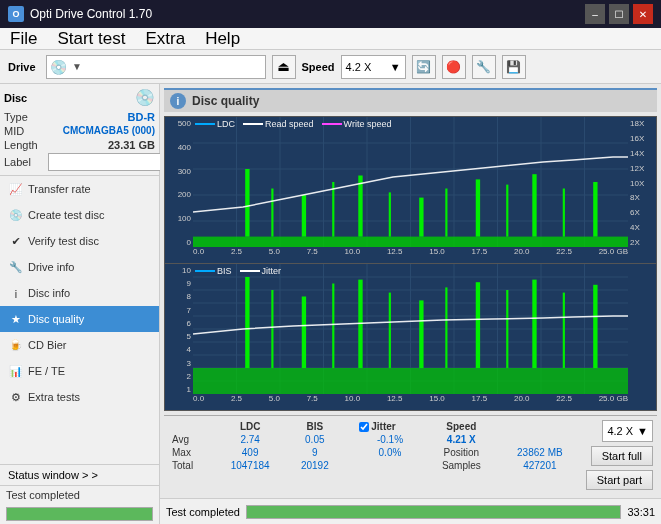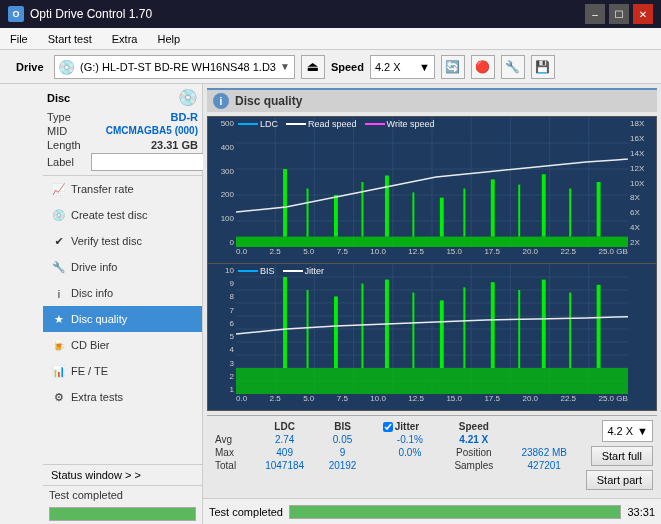--- a/index.html
+++ b/index.html
@@ -23,28 +23,28 @@
 
     .menubar {
       background: #f5f5f5;
       border-bottom: 1px solid #ccc;
       display: flex;
       align-items: center;
       padding: 2px 4px;
       height: 22px;
       gap: 8px;
     }
-    .menubar-item { padding: 2px 6px; cursor: pointer; font-size: 11px; }
+    .menubar-item { padding: 2px 6px; cursor: pointer; font-size: 17px; }
 
     .toolbar {
       background: #f0f0f0;
       border-bottom: 1px solid #ccc;
       display: flex;
       align-items: center;
-      padding: 3px 16px;
+      padding: 3px 8px;
       height: 34px;
       gap: 6px;
     }
     .toolbar-label { font-size: 11px; font-weight: bold; margin-right: 4px; }
     .drive-select {
       display: flex;
       align-items: center;
       border: 1px solid #aaa;
       background: white;
       padding: 2px 4px;
@@ -56,21 +56,20 @@
     .drive-select-text { font-size: 11px; flex: 1; }
     .drive-select-arrow { font-size: 10px; color: #555; }
     .eject-btn { border: 1px solid #aaa; background: #f5f5f5; width: 24px; height: 24px; cursor: pointer; display: flex; align-items: center; justify-content: center; }
     .speed-label { font-size: 11px; font-weight: bold; }
     .speed-select { border: 1px solid #aaa; background: white; padding: 2px 4px; height: 24px; font-size: 11px; width: 70px; }
     .toolbar-icon-btn { border: 1px solid #aaa; background: #f5f5f5; width: 24px; height: 24px; cursor: pointer; display: flex; align-items: center; justify-content: center; font-size: 12px; }
 
     .main-area {
       display: flex;
       height: calc(524px - 84px);
-      padding-left: 43px;
     }
 
     .sidebar {
       width: 160px;
       background: #f0f0f0;
       border-right: 1px solid #ccc;
       display: flex;
       flex-direction: column;
       flex-shrink: 0;
     }
@@ -283,21 +282,20 @@
   <span class="menubar-item">File</span>
   <span class="menubar-item">Start test</span>
   <span class="menubar-item">Extra</span>
   <span class="menubar-item">Help</span>
 </div>
 
 <div class="toolbar">
   <span class="toolbar-label">Drive</span>
   <div class="drive-select">
     <span class="drive-select-icon">💿</span>
-    <span class="drive-select-text">(G:) HL-DT-ST BD-RE  WH16NS48 1.D3</span>
     <span class="drive-select-arrow">▼</span>
   </div>
   <button class="eject-btn">⏏</button>
   <span class="speed-label">Speed</span>
   <div class="speed-select" style="border:1px solid #aaa;background:white;padding:2px 4px;height:24px;font-size:11px;width:65px;display:flex;align-items:center;justify-content:space-between;cursor:pointer;">
     <span>4.2 X</span>
     <span>▼</span>
   </div>
   <button class="toolbar-icon-btn">🔄</button>
   <button class="toolbar-icon-btn">🔴</button>

